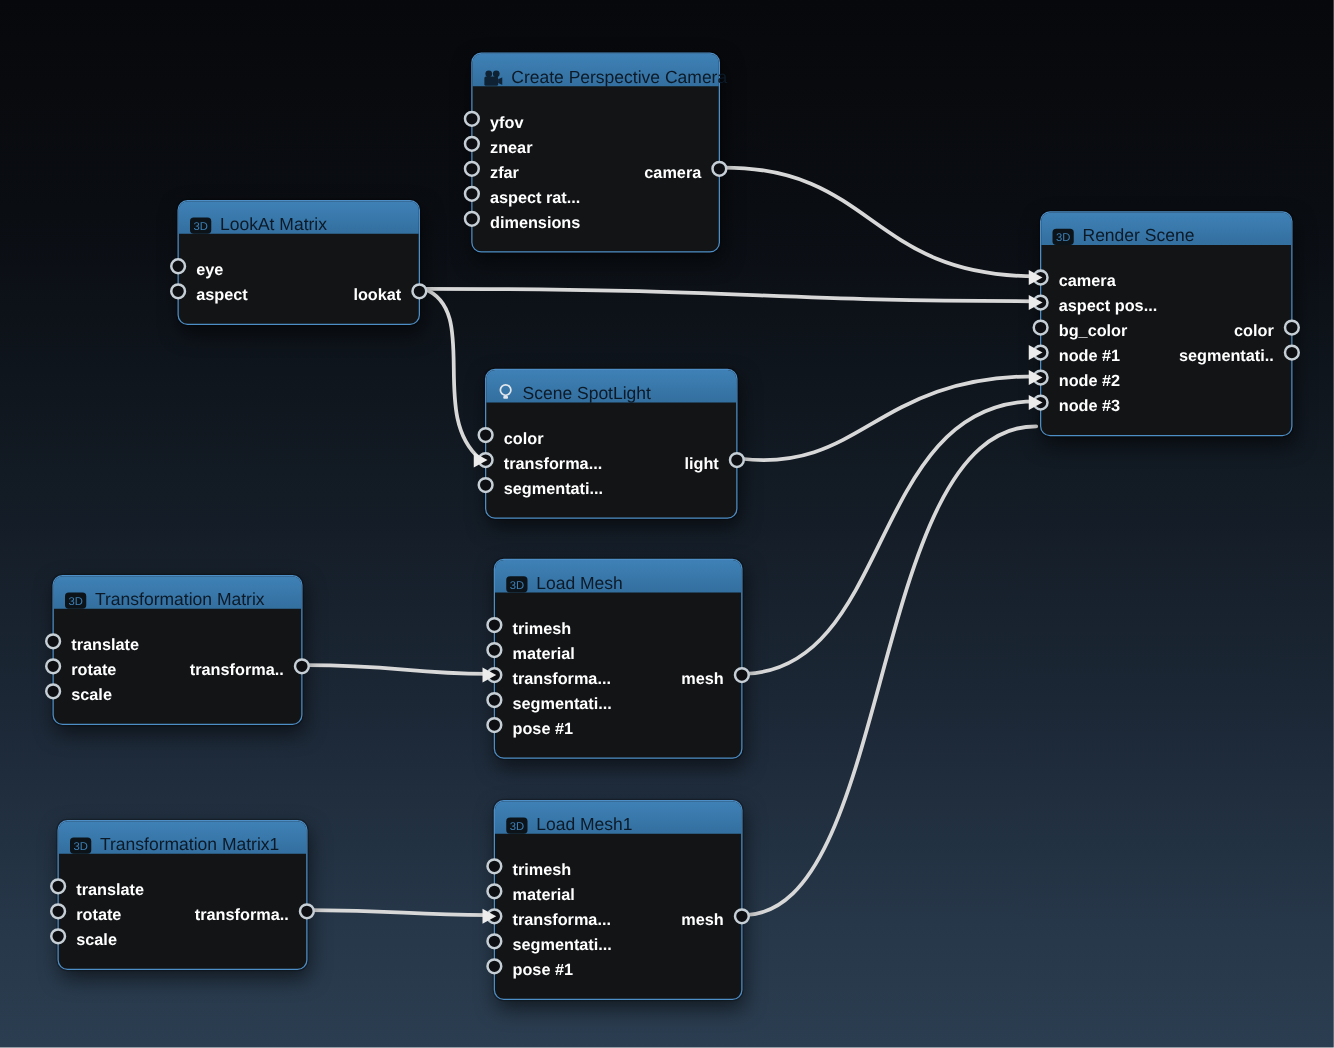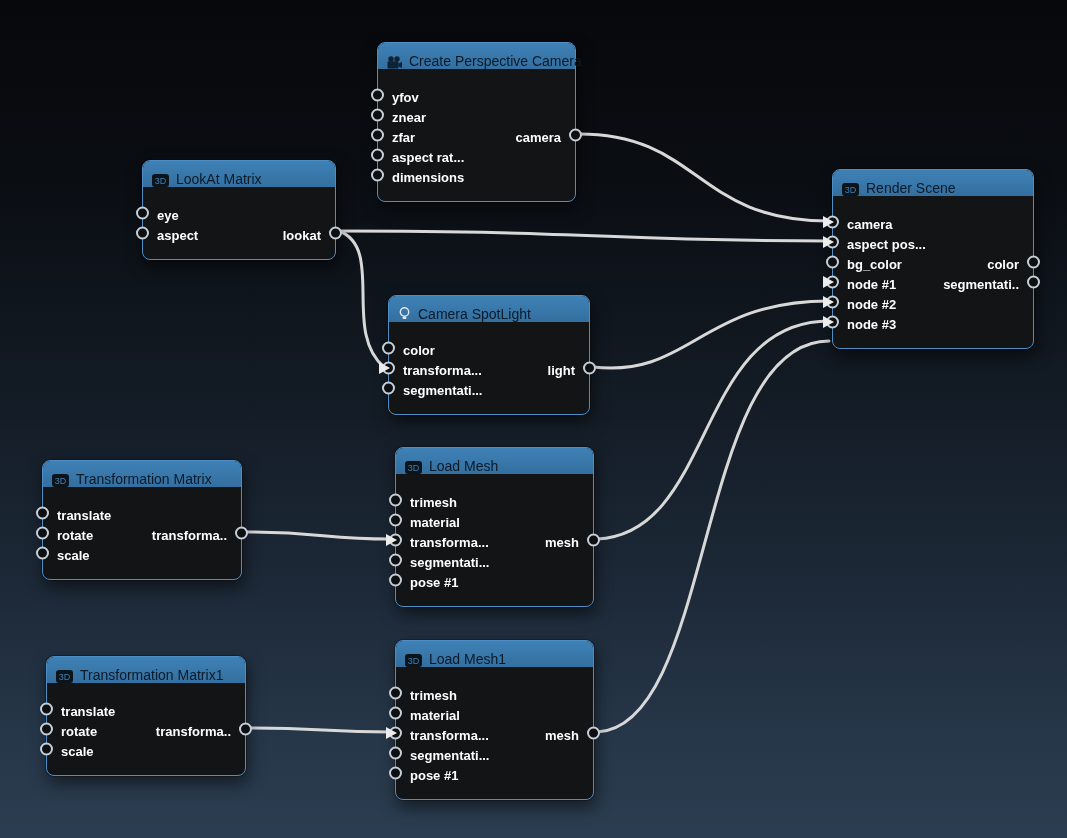--- a/index.html
+++ b/index.html
@@ -189,21 +189,21 @@
   </div>
 
   <div class="node" style="left:388px; top:295px; width:200px;">
     <div class="node-header">
       <span class="hicon">
         <svg width="13" height="15" viewBox="0 0 13 15">
           <circle cx="6.5" cy="5" r="4.2" fill="none" stroke="#dfe5ea" stroke-width="1.4"></circle>
           <rect x="4.6" y="9.8" width="3.8" height="2.1" rx="0.7" fill="#dfe5ea"></rect>
         </svg>
       </span>
-      <span>Camera SpotLight</span>
+      <span>Scene SpotLight</span>
     </div>
     <div class="node-body">
       <div class="row">
         <span class="port in"></span>
         <span class="plabel">color</span>
       </div>
       <div class="row">
         <span class="port in"></span>
         <span class="arrow"></span>
         <span class="plabel">transforma...</span>

